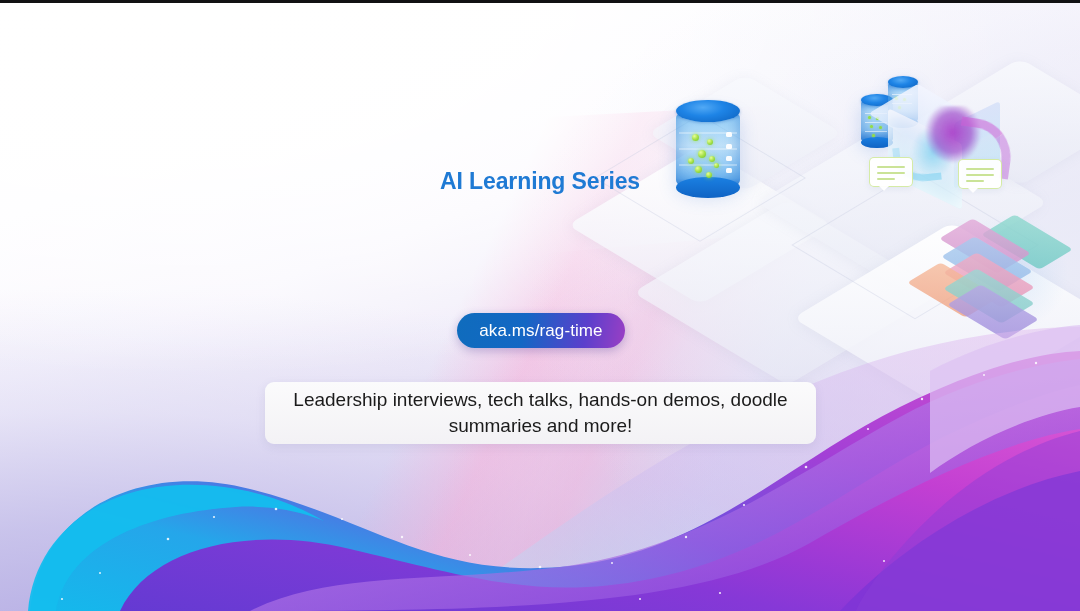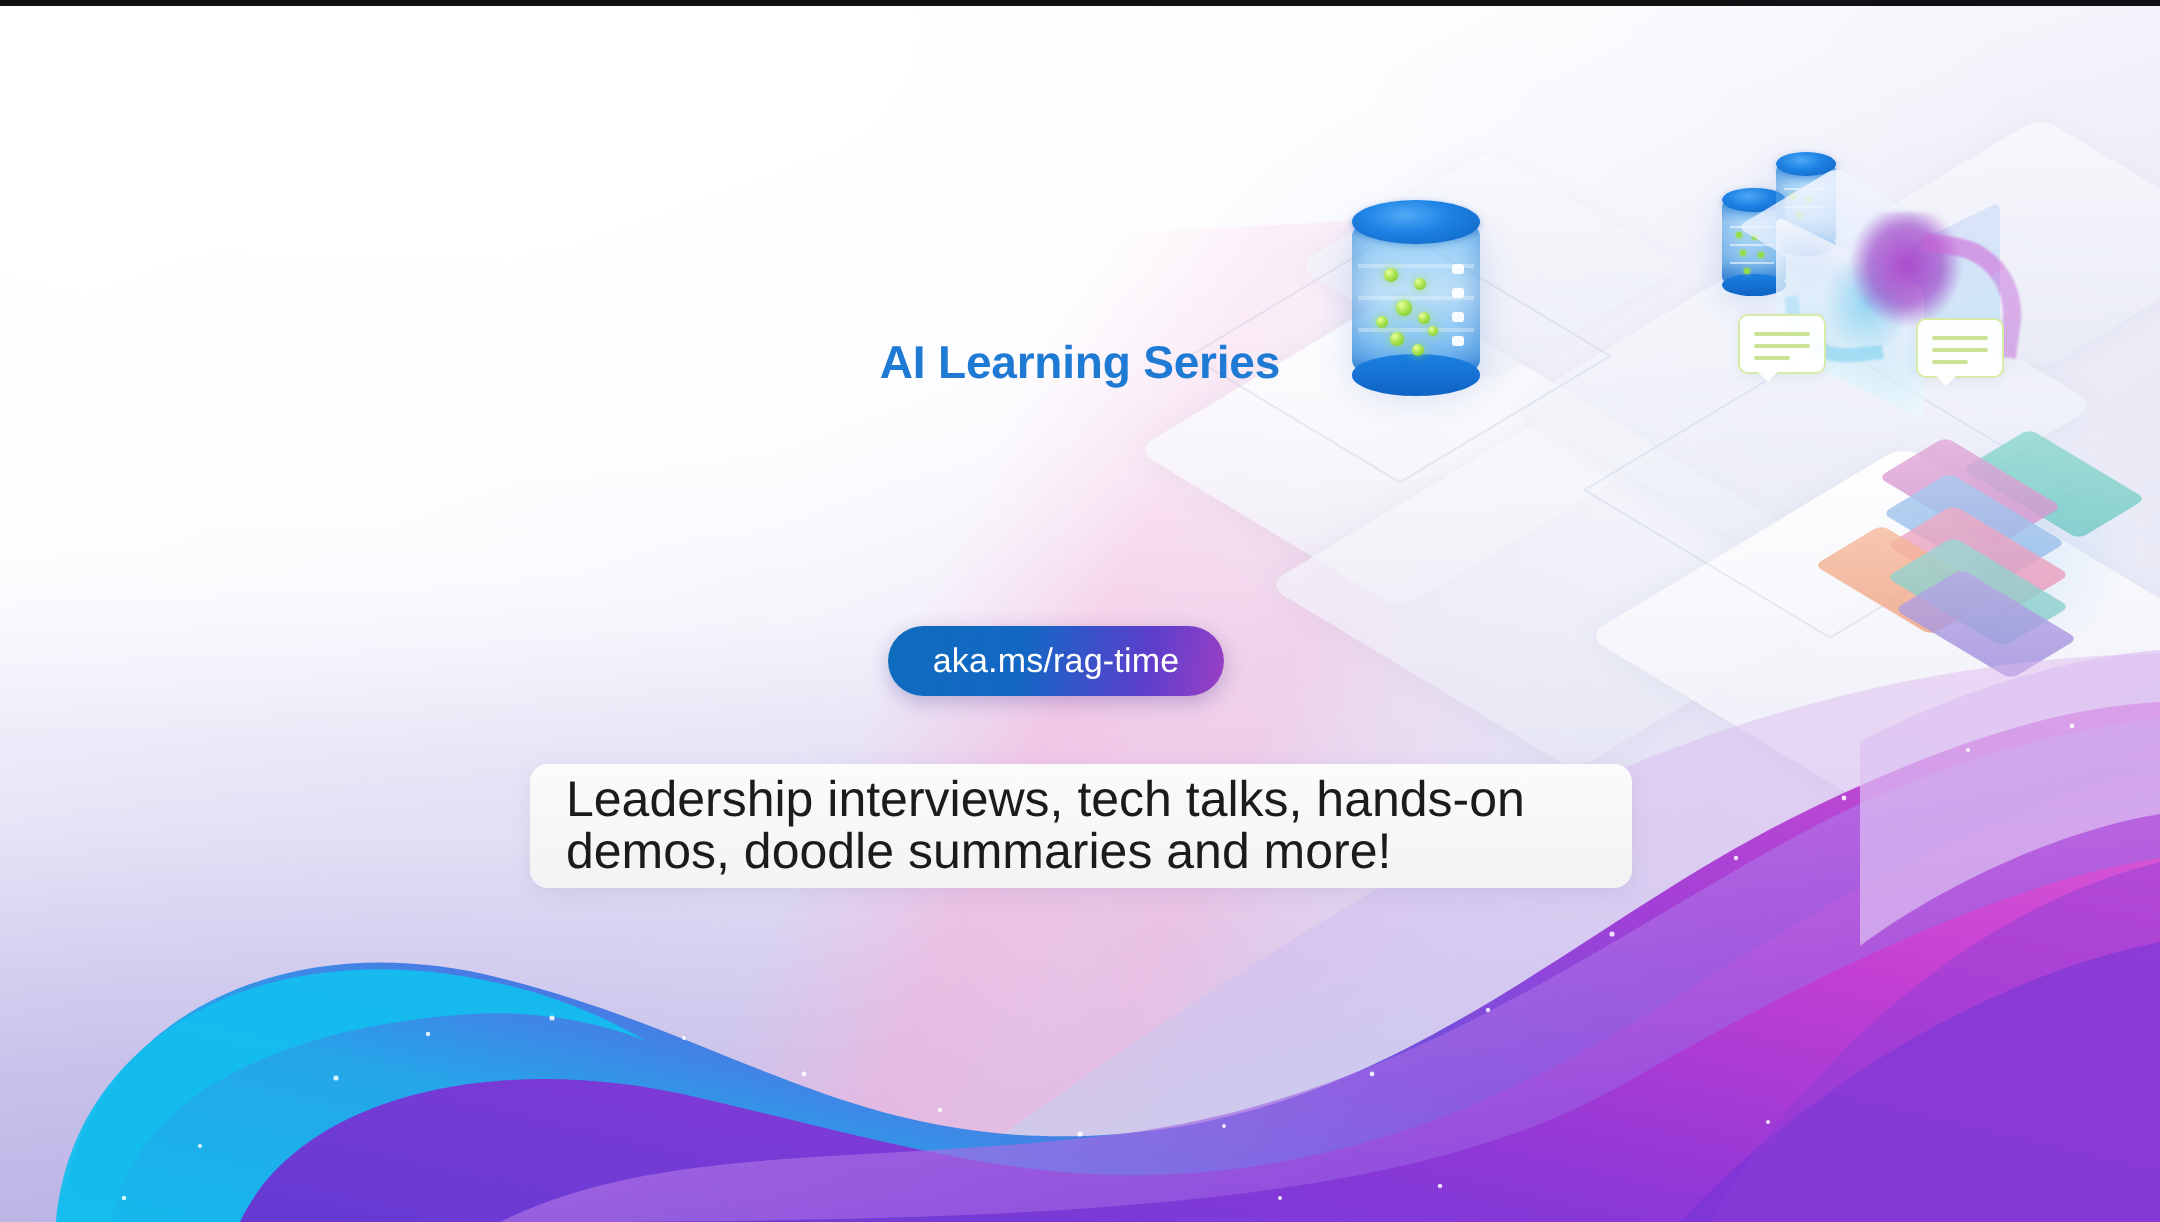--- a/index.html
+++ b/index.html
@@ -232,43 +232,43 @@
   }
   #title {
     position:absolute; left:0; top:196px; width:1080px;
     text-align:center;
     font-size:104px; font-weight:bold; letter-spacing:-2.5px;
     line-height:106px;
     color:#2c4a77;
     z-index:40;
   }
   #url-pill {
-    position:absolute; left:444px; top:313px;
+    position:absolute; left:457px; top:313px;
     width:168px; height:35px;
     border-radius:18px;
     background:linear-gradient(100deg,#0f6cbd 0%, #1367c4 40%, #5b3fcc 76%, #9b3fc4 100%);
     box-shadow:0 3px 10px rgba(70,60,150,0.30);
     display:flex; align-items:center; justify-content:center;
     z-index:41;
   }
   #url-pill span {
     color:#ffffff; font-size:17px; font-weight:400; letter-spacing:0.1px;
   }
   #subtitle-box {
     position:absolute; left:265px; top:382px;
     width:551px; height:62px;
     border-radius:9px;
     background:linear-gradient(180deg,#fbfbfc 0%, #f3f2f5 100%);
     box-shadow:0 3px 10px rgba(120,120,160,0.14);
     display:flex; align-items:center; justify-content:center;
     z-index:41;
   }
   #subtitle-box p {
-    color:#1b1b1b; font-size:25px; line-height:26px;
-    padding:0 18px;
+    color:#1b1b1b; font-size:19px; line-height:26px;
+    text-align:center; padding:0 18px;
   }
 </style>
 </head>
 <body>
 
 <div id="slide">
 
   <div class="bg" id="bg-base"></div>
   <div class="bg" id="bg-lavender"></div>
   <div class="bg" id="bg-pink-streak"></div>

